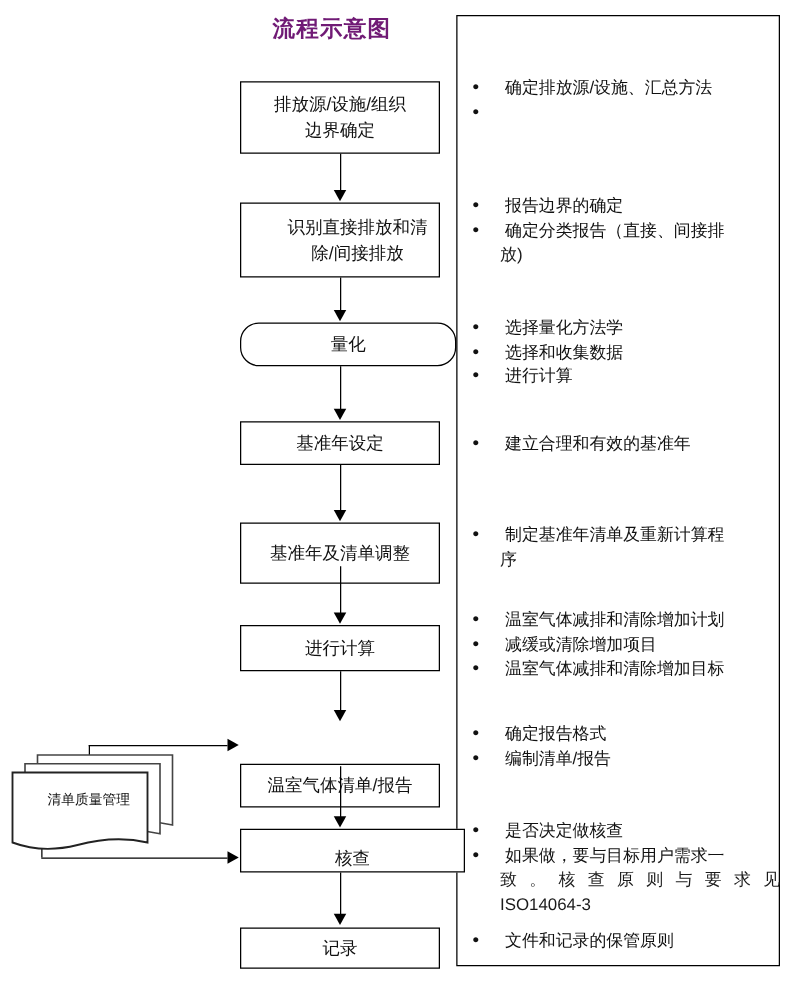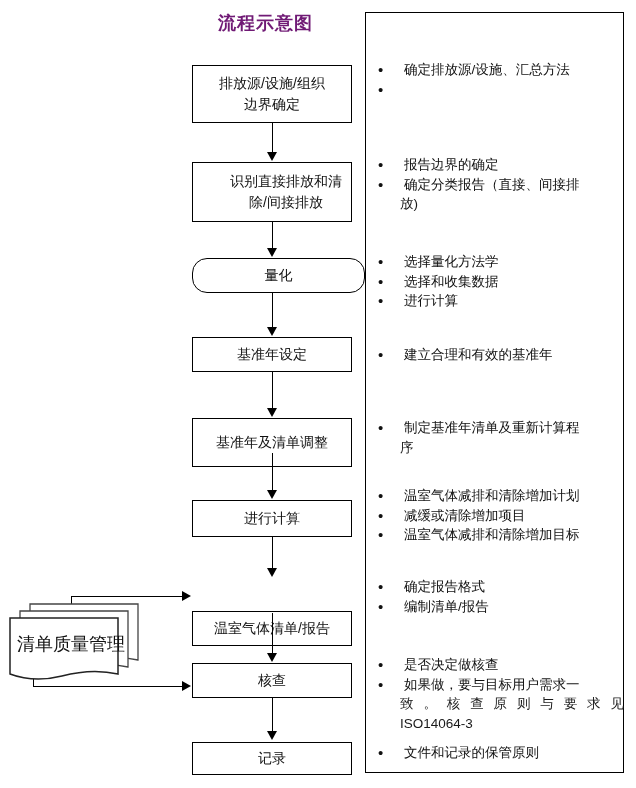--- a/index.html
+++ b/index.html
@@ -60,21 +60,21 @@
     position:absolute;width:0;height:0;
     border-top:5.5px solid transparent;border-bottom:5.5px solid transparent;
     border-left:9px solid #000;
   }
 
   
   #doc-stack{position:absolute;left:8px;top:602px;width:134px;height:78px;}
   #doc-stack svg{display:block;}
   #doc-stack .doc-label{
     position:absolute;left:8px;top:30px;width:110px;text-align:center;
-    font-size:18px;color:#111;white-space:nowrap;
+    font-size:11px;color:#111;white-space:nowrap;
   }
 </style>
 </head>
 <body>
 
 <div class="col-title" id="flow-title">流程示意图</div>
 <div class="col-title" id="content-title">主要内容</div>
 
 <div id="content-panel"></div>
 
@@ -101,21 +101,21 @@
 </div>
 
 <div class="node" style="left:192px;top:500px;width:160px;height:37px;">
   <span style="white-space:pre-line;">进行计算</span>
 </div>
 
 <div class="node" style="left:192px;top:578px;width:160px;height:35px;margin-top:33px;">
   <span style="white-space:pre-line;">温室气体清单/报告</span>
 </div>
 
-<div class="node" style="left:192px;top:663px;width:160px;height:35px;">
+<div class="node" style="left:192px;top:663px;width:180px;height:35px;align-items:flex-end;">
   <span style="white-space:pre-line;">核查</span>
 </div>
 
 <div class="node" style="left:192px;top:742px;width:160px;height:33px;">
   <span style="white-space:pre-line;">记录</span>
 </div>
 
 <div class="vline" style="left:272px;top:123px;height:30px;"></div>
 <div class="arrow-down" style="left:266.5px;top:152px;"></div>
 

